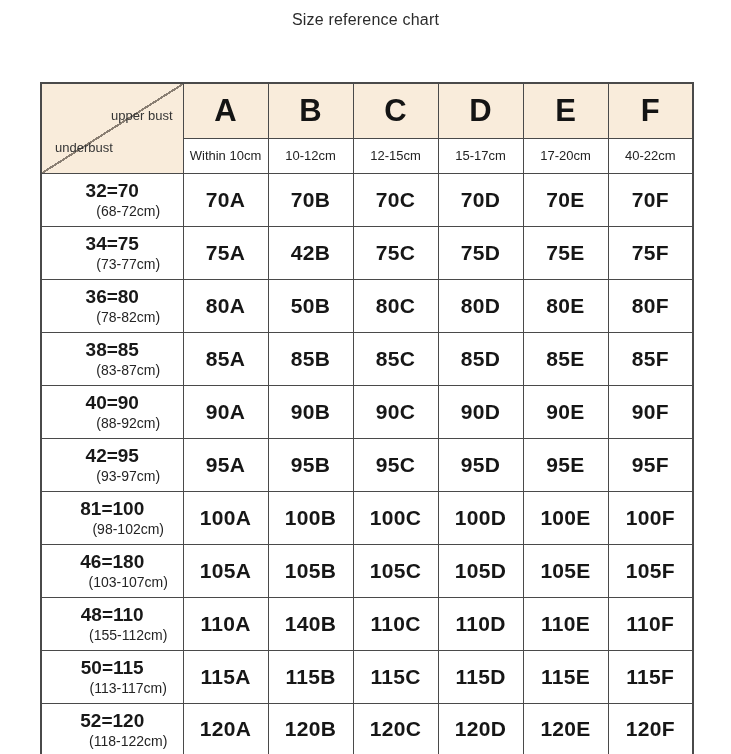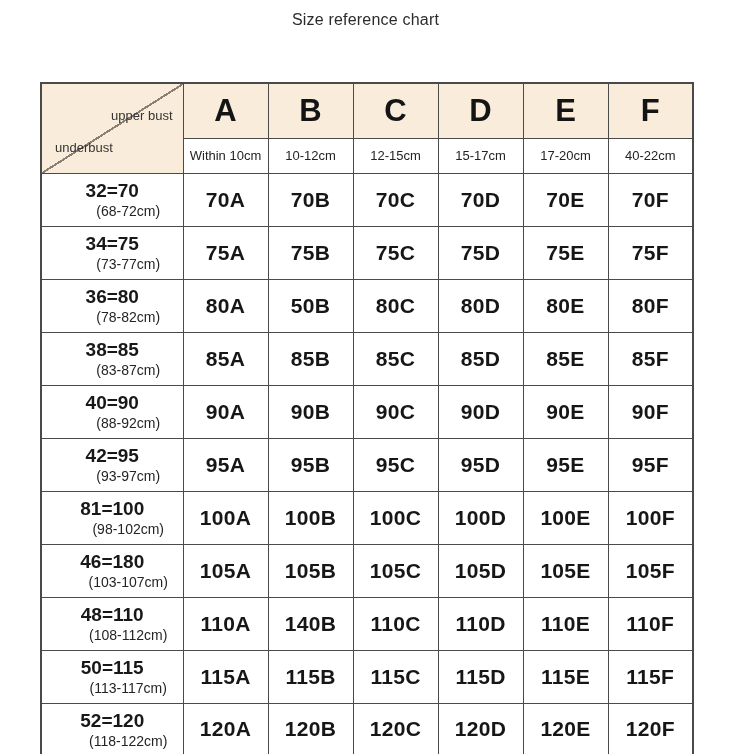--- a/index.html
+++ b/index.html
@@ -92,21 +92,21 @@
           <td class="size-cell">70D</td>
           <td class="size-cell">70E</td>
           <td class="size-cell">70F</td>
         </tr>
         <tr class="">
           <th class="row-label">
             <div class="band">34=75</div>
             <div class="range">(73-77cm)</div>
           </th>
           <td class="size-cell">75A</td>
-          <td class="size-cell">75B</td>
+          <td class="size-cell">42B</td>
           <td class="size-cell">75C</td>
           <td class="size-cell">75D</td>
           <td class="size-cell">75E</td>
           <td class="size-cell">75F</td>
         </tr>
         <tr class="">
           <th class="row-label">
             <div class="band">36=80</div>
             <div class="range">(78-82cm)</div>
           </th>
@@ -173,21 +173,21 @@
           <td class="size-cell">105A</td>
           <td class="size-cell">105B</td>
           <td class="size-cell">105C</td>
           <td class="size-cell">105D</td>
           <td class="size-cell">105E</td>
           <td class="size-cell">105F</td>
         </tr>
         <tr class="">
           <th class="row-label">
             <div class="band">48=110</div>
-            <div class="range">(108-112cm)</div>
+            <div class="range">(155-112cm)</div>
           </th>
           <td class="size-cell">110A</td>
           <td class="size-cell">140B</td>
           <td class="size-cell">110C</td>
           <td class="size-cell">110D</td>
           <td class="size-cell">110E</td>
           <td class="size-cell">110F</td>
         </tr>
         <tr class="">
           <th class="row-label">

